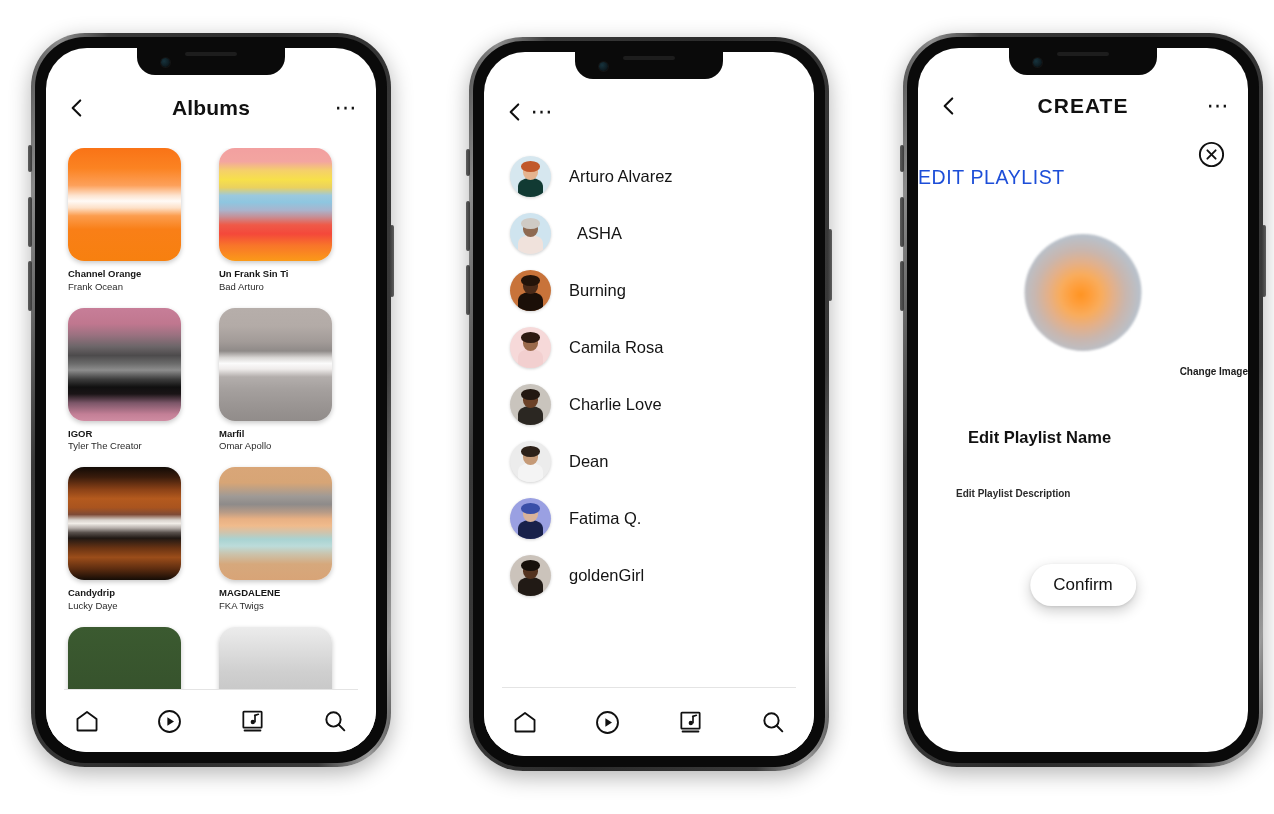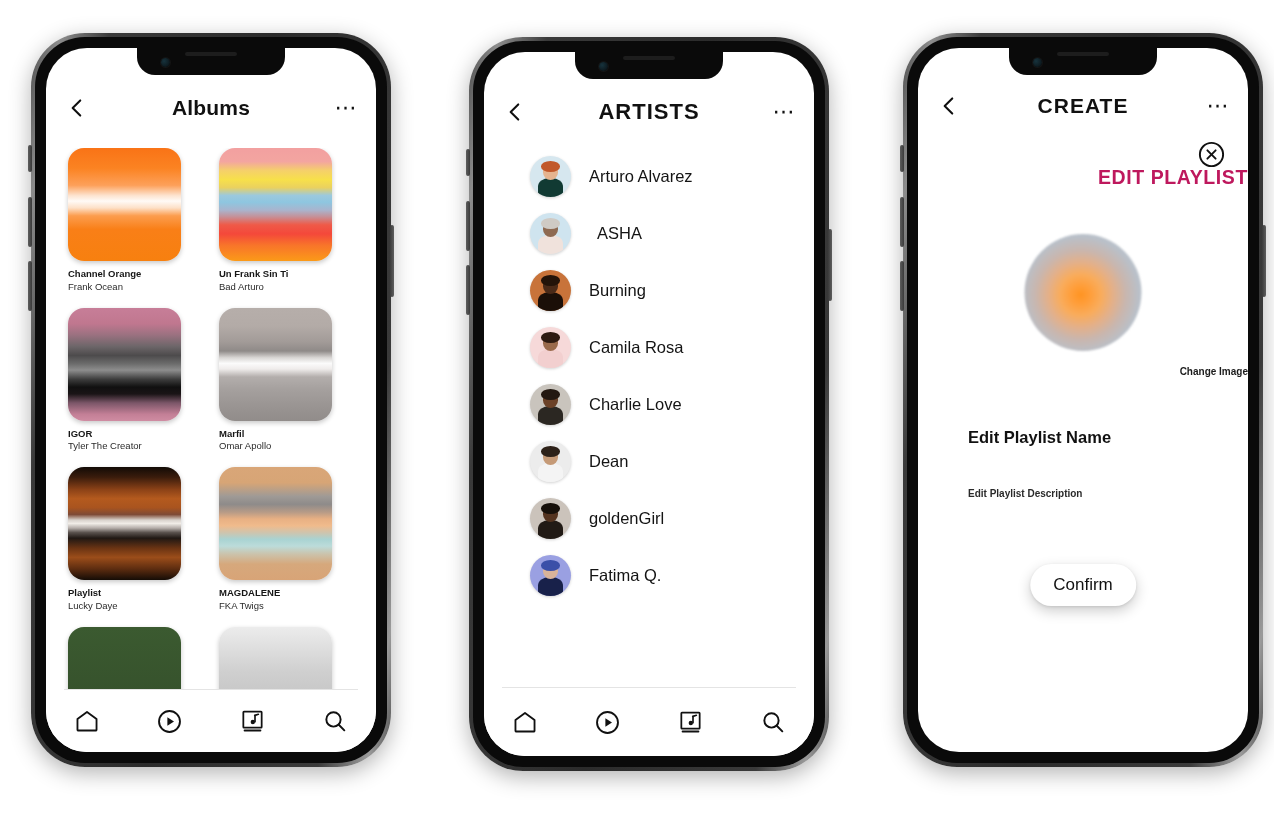--- a/index.html
+++ b/index.html
@@ -141,41 +141,41 @@
   }
   .artist-name{
     margin-left:18px;font-size:16.5px;color:#141414;font-weight:normal;
   }
 
   
   .close-btn{
     position:absolute;right:22px;cursor:pointer;
   }
   .edit-title{
-    position:absolute;left:0;right:0;text-align:right;
-    font-weight:bold;color:#be185d;letter-spacing:.4px;
+    position:absolute;left:0;right:0;text-align:left;
+    font-weight:normal;color:#1d4ed8;letter-spacing:.4px;
   }
   .pl-image{
     position:absolute;left:50%;transform:translateX(-50%);
     width:117px;height:117px;border-radius:50%;
     background:
       radial-gradient(circle at 48% 52%, #ff9422 0%, #ff9e3a 11%, #f9ac5c 24%, #e3b08a 38%, #c9b6ae 52%, #b9c0c9 68%, #c0c8d1 84%, #c7ced6 100%);
     filter:blur(1px);
     cursor:pointer;
   }
   .change-image{
     position:absolute;left:0;right:0;text-align:center;
     font-size:10px;color:#1b1b1b;font-weight:bold;cursor:pointer;
   }
   .pl-name{
     position:absolute;left:50px;
     font-size:16.5px;font-weight:bold;color:#111;cursor:text;
   }
   .pl-desc{
-    position:absolute;left:50px;
+    position:absolute;left:38px;
     font-size:10px;color:#2a2a2a;font-weight:bold;cursor:text;
   }
   .confirm{
     position:absolute;left:50%;transform:translateX(-50%);
     background:#fff;border-radius:22px;
     padding:11px 23px;
     font-size:17px;color:#111;
     box-shadow:0 5px 14px rgba(0,0,0,.20), 0 1px 3px rgba(0,0,0,.10);
     cursor:pointer;
     white-space:nowrap;
@@ -230,21 +230,21 @@
             </div>
 
             <div class="album">
               <div class="cover" style="background: linear-gradient(rgb(182, 174, 170) 0%, rgb(179, 171, 167) 16%, rgb(162, 155, 152) 30%, rgb(143, 138, 136) 38%, rgb(217, 214, 212) 44%, rgb(251, 251, 251) 49%, rgb(239, 236, 235) 54%, rgb(179, 174, 172) 61%, rgb(165, 160, 158) 72%, rgb(154, 149, 147) 86%, rgb(145, 140, 138) 100%);"></div>
               <div class="album-title">Marfil</div>
               <div class="album-artist">Omar Apollo</div>
             </div>
 
             <div class="album">
               <div class="cover" style="background: linear-gradient(rgb(18, 11, 6) 0%, rgb(58, 28, 12) 9%, rgb(140, 66, 23) 20%, rgb(180, 90, 30) 28%, rgb(169, 84, 31) 36%, rgb(126, 74, 54) 42%, rgb(217, 211, 205) 47%, rgb(240, 236, 231) 50%, rgb(181, 174, 170) 54%, rgb(90, 82, 78) 58%, rgb(32, 24, 20) 63%, rgb(107, 52, 19) 72%, rgb(155, 77, 26) 80%, rgb(94, 45, 16) 90%, rgb(21, 12, 6) 100%);"></div>
-              <div class="album-title">Playlist</div>
+              <div class="album-title">Candydrip</div>
               <div class="album-artist">Lucky Daye</div>
             </div>
 
             <div class="album">
               <div class="cover" style="background: linear-gradient(rgb(217, 166, 120) 0%, rgb(215, 165, 118) 14%, rgb(159, 154, 150) 26%, rgb(142, 139, 138) 33%, rgb(183, 155, 135) 40%, rgb(232, 176, 131) 46%, rgb(240, 187, 140) 52%, rgb(207, 196, 173) 58%, rgb(169, 211, 210) 64%, rgb(188, 220, 218) 70%, rgb(203, 195, 172) 77%, rgb(214, 168, 124) 86%, rgb(216, 164, 119) 100%);"></div>
               <div class="album-title">MAGDALENE</div>
               <div class="album-artist">FKA Twigs</div>
             </div>
 
             <div class="album">
@@ -304,25 +304,24 @@
 
         <div class="notch" style="width:148px;height:27px;">
           <div class="speaker" style="width:52px;"></div>
           <div class="camera" style="left:24px;top:10px;width:9px;height:9px;"></div>
         </div>
 
         <div class="appbar" style="top:40px;height:40px;">
           <svg class="back-icon" viewBox="0 0 24 24" fill="none" stroke="#111" stroke-width="1.9" stroke-linecap="round" stroke-linejoin="round">
               <polyline points="15 5 8 12 15 19"></polyline>
             </svg>
-          <div class="appbar-title" style="font-size:22px;letter-spacing:1px;">ARTISTS</div>
           <div class="dots">⋯</div>
         </div>
 
-        <div class="artist-list" style="top:96px;bottom:68px;padding-left:20px;">
+        <div class="artist-list" style="top:96px;bottom:68px;">
             <div class="artist-row" style="height: 57px;">
               <div class="avatar" style="width: 41px; height: 41px; background: rgb(214, 231, 239);">
                 <div class="body" style="background: rgb(17, 58, 51); left: 20%; width: 60%; bottom: 0px; height: 46%;"></div>
                 <div class="head" style="background: rgb(229, 180, 143); left: 31%; width: 38%; top: 20%; height: 38%;"></div>
                 <div class="head" style="background: rgb(193, 88, 42); left: 27%; width: 46%; top: 13%; height: 26%;"></div>
               </div>
               <div class="artist-name">Arturo Alvarez</div>
             </div>
             <div class="artist-row" style="height: 57px; gap: 8px;">
               <div class="avatar" style="width: 41px; height: 41px; background: rgb(207, 228, 239);">
@@ -358,34 +357,34 @@
             </div>
             <div class="artist-row" style="height: 57px;">
               <div class="avatar" style="width: 41px; height: 41px; background: rgb(236, 236, 236);">
                 <div class="body" style="background: rgb(244, 244, 244); left: 20%; width: 60%; bottom: 0px; height: 46%;"></div>
                 <div class="head" style="background: rgb(197, 154, 119); left: 31%; width: 38%; top: 20%; height: 38%;"></div>
                 <div class="head" style="background: rgb(45, 33, 24); left: 27%; width: 46%; top: 13%; height: 26%;"></div>
               </div>
               <div class="artist-name">Dean</div>
             </div>
             <div class="artist-row" style="height: 57px;">
+              <div class="avatar" style="width: 41px; height: 41px; background: rgb(154, 160, 226);">
+                <div class="body" style="background: rgb(24, 33, 74); left: 20%; width: 60%; bottom: 0px; height: 46%;"></div>
+                <div class="head" style="background: rgb(217, 179, 154); left: 31%; width: 38%; top: 20%; height: 38%;"></div>
+                <div class="head" style="background: rgb(58, 79, 168); left: 27%; width: 46%; top: 13%; height: 26%;"></div>
+              </div>
+              <div class="artist-name">Fatima Q.</div>
+            </div>
+            <div class="artist-row" style="height: 57px;">
               <div class="avatar" style="width: 41px; height: 41px; background: rgb(203, 195, 187);">
                 <div class="body" style="background: rgb(33, 26, 21); left: 20%; width: 60%; bottom: 0px; height: 46%;"></div>
                 <div class="head" style="background: rgb(84, 51, 31); left: 31%; width: 38%; top: 20%; height: 38%;"></div>
                 <div class="head" style="background: rgb(23, 16, 10); left: 27%; width: 46%; top: 13%; height: 26%;"></div>
               </div>
               <div class="artist-name">goldenGirl</div>
-            </div>
-            <div class="artist-row" style="height: 57px;">
-              <div class="avatar" style="width: 41px; height: 41px; background: rgb(154, 160, 226);">
-                <div class="body" style="background: rgb(24, 33, 74); left: 20%; width: 60%; bottom: 0px; height: 46%;"></div>
-                <div class="head" style="background: rgb(217, 179, 154); left: 31%; width: 38%; top: 20%; height: 38%;"></div>
-                <div class="head" style="background: rgb(58, 79, 168); left: 27%; width: 46%; top: 13%; height: 26%;"></div>
-              </div>
-              <div class="artist-name">Fatima Q.</div>
             </div>
           </div>
 
         <div class="grid-divider" style="bottom:68px;"></div>
 
         <div class="tabbar" style="height:68px;">
           <div class="tabitem">
             <svg width="26" height="26" viewBox="0 0 24 24" fill="none" stroke="#111" stroke-width="1.7" stroke-linecap="round" stroke-linejoin="round">
                 <path d="M3.2 10.2 12 3.6l8.8 6.6V20a.8.8 0 0 1-.8.8H4a.8.8 0 0 1-.8-.8z"></path>
               </svg>

